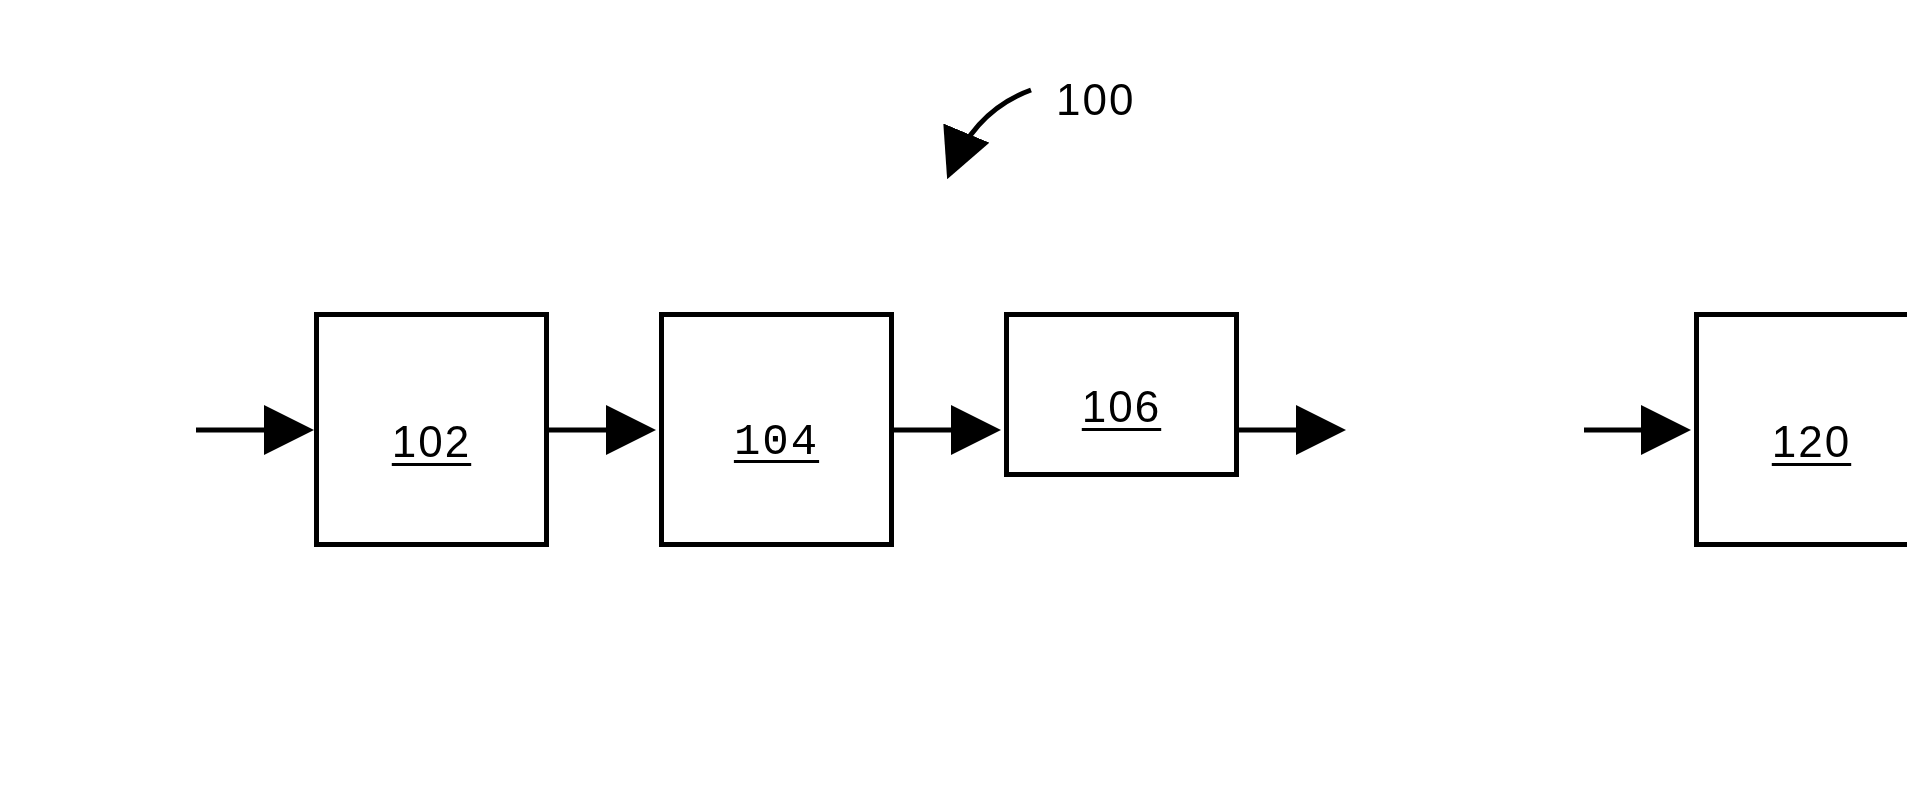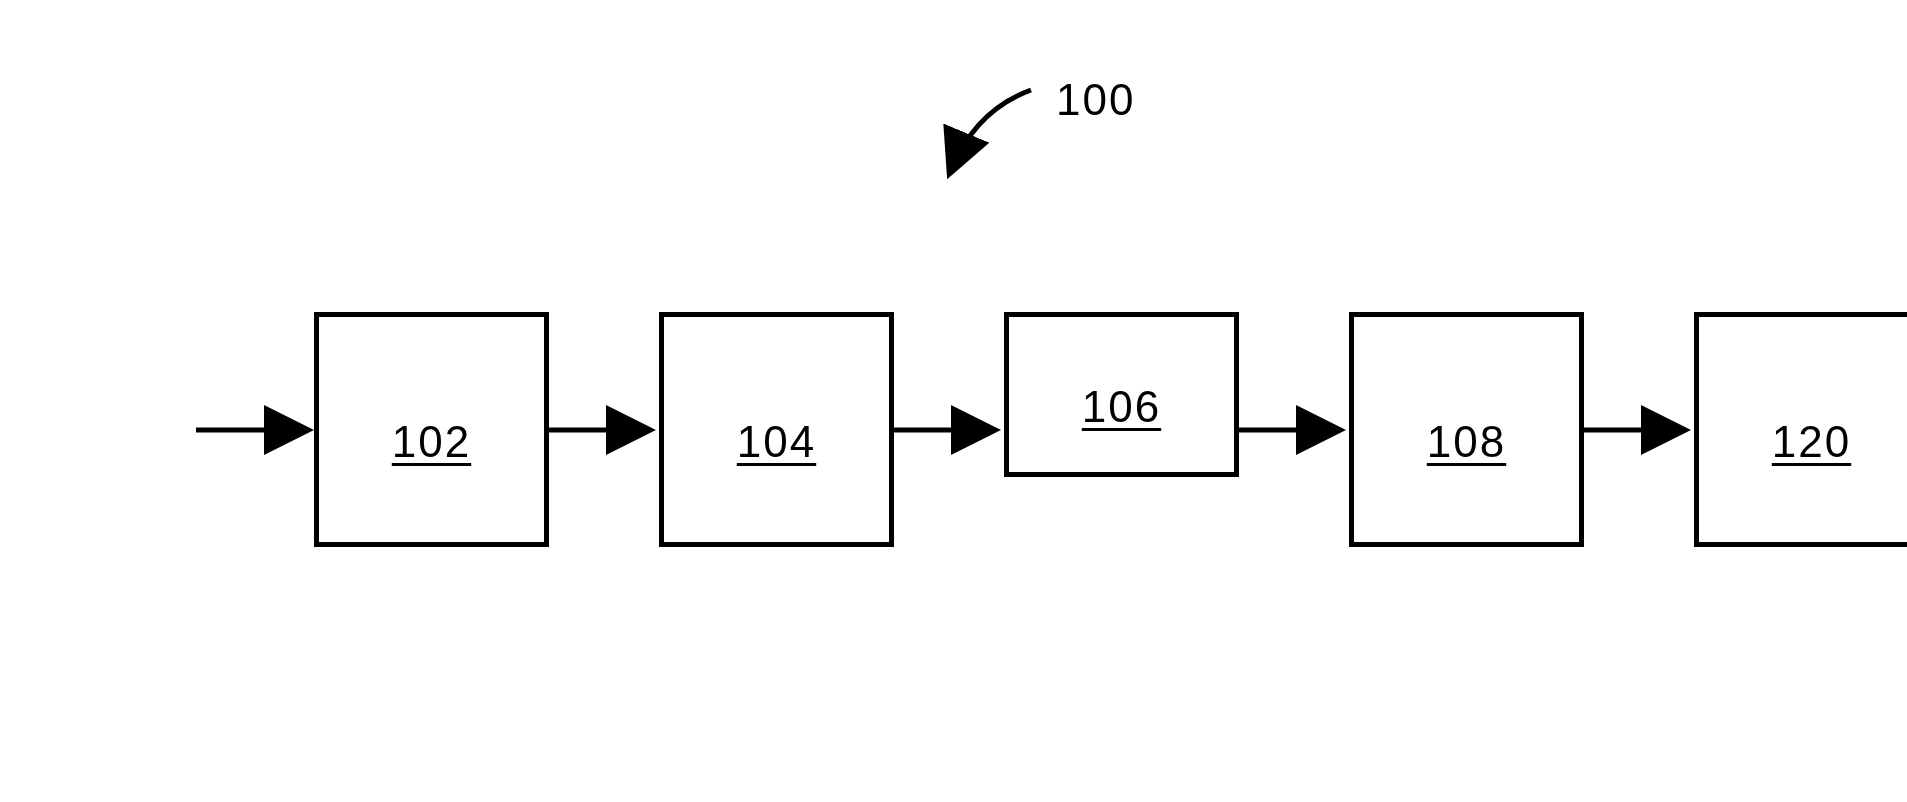--- a/index.html
+++ b/index.html
@@ -73,29 +73,26 @@
 
     <path d="M 1015 90 Q 960 110 935 170" stroke="#000" stroke-width="5" fill="none" marker-end="url(#arrowhead)"></path>
   </svg>
 
   <div class="reference-label" style="left:1040px; top:75px;">100</div>
 
   <div class="box" style="left:298px; top:312px; width:235px; height:235px;">
     <span class="box-label">102</span>
   </div>
 
-  <div class="box" style="left:643px; top:312px; width:235px; height:235px;">
+  <div class="box" style="left:643px; top:312px; width:235px; height:235px;font-family:Liberation Mono, monospace;">
     <span class="box-label">104</span>
   </div>
 
   <div class="box" style="left:988px; top:312px; width:235px; height:165px;">
     <span class="box-label">106</span>
   </div>
 
-  <div class="box" style="left:1333px; top:312px; width:235px; height:235px;">
-    <span class="box-label">108</span>
-  </div>
 
   <div class="box" style="left:1678px; top:312px; width:235px; height:235px;">
     <span class="box-label">120</span>
   </div>
 
 </div>
 
 </body></html>

